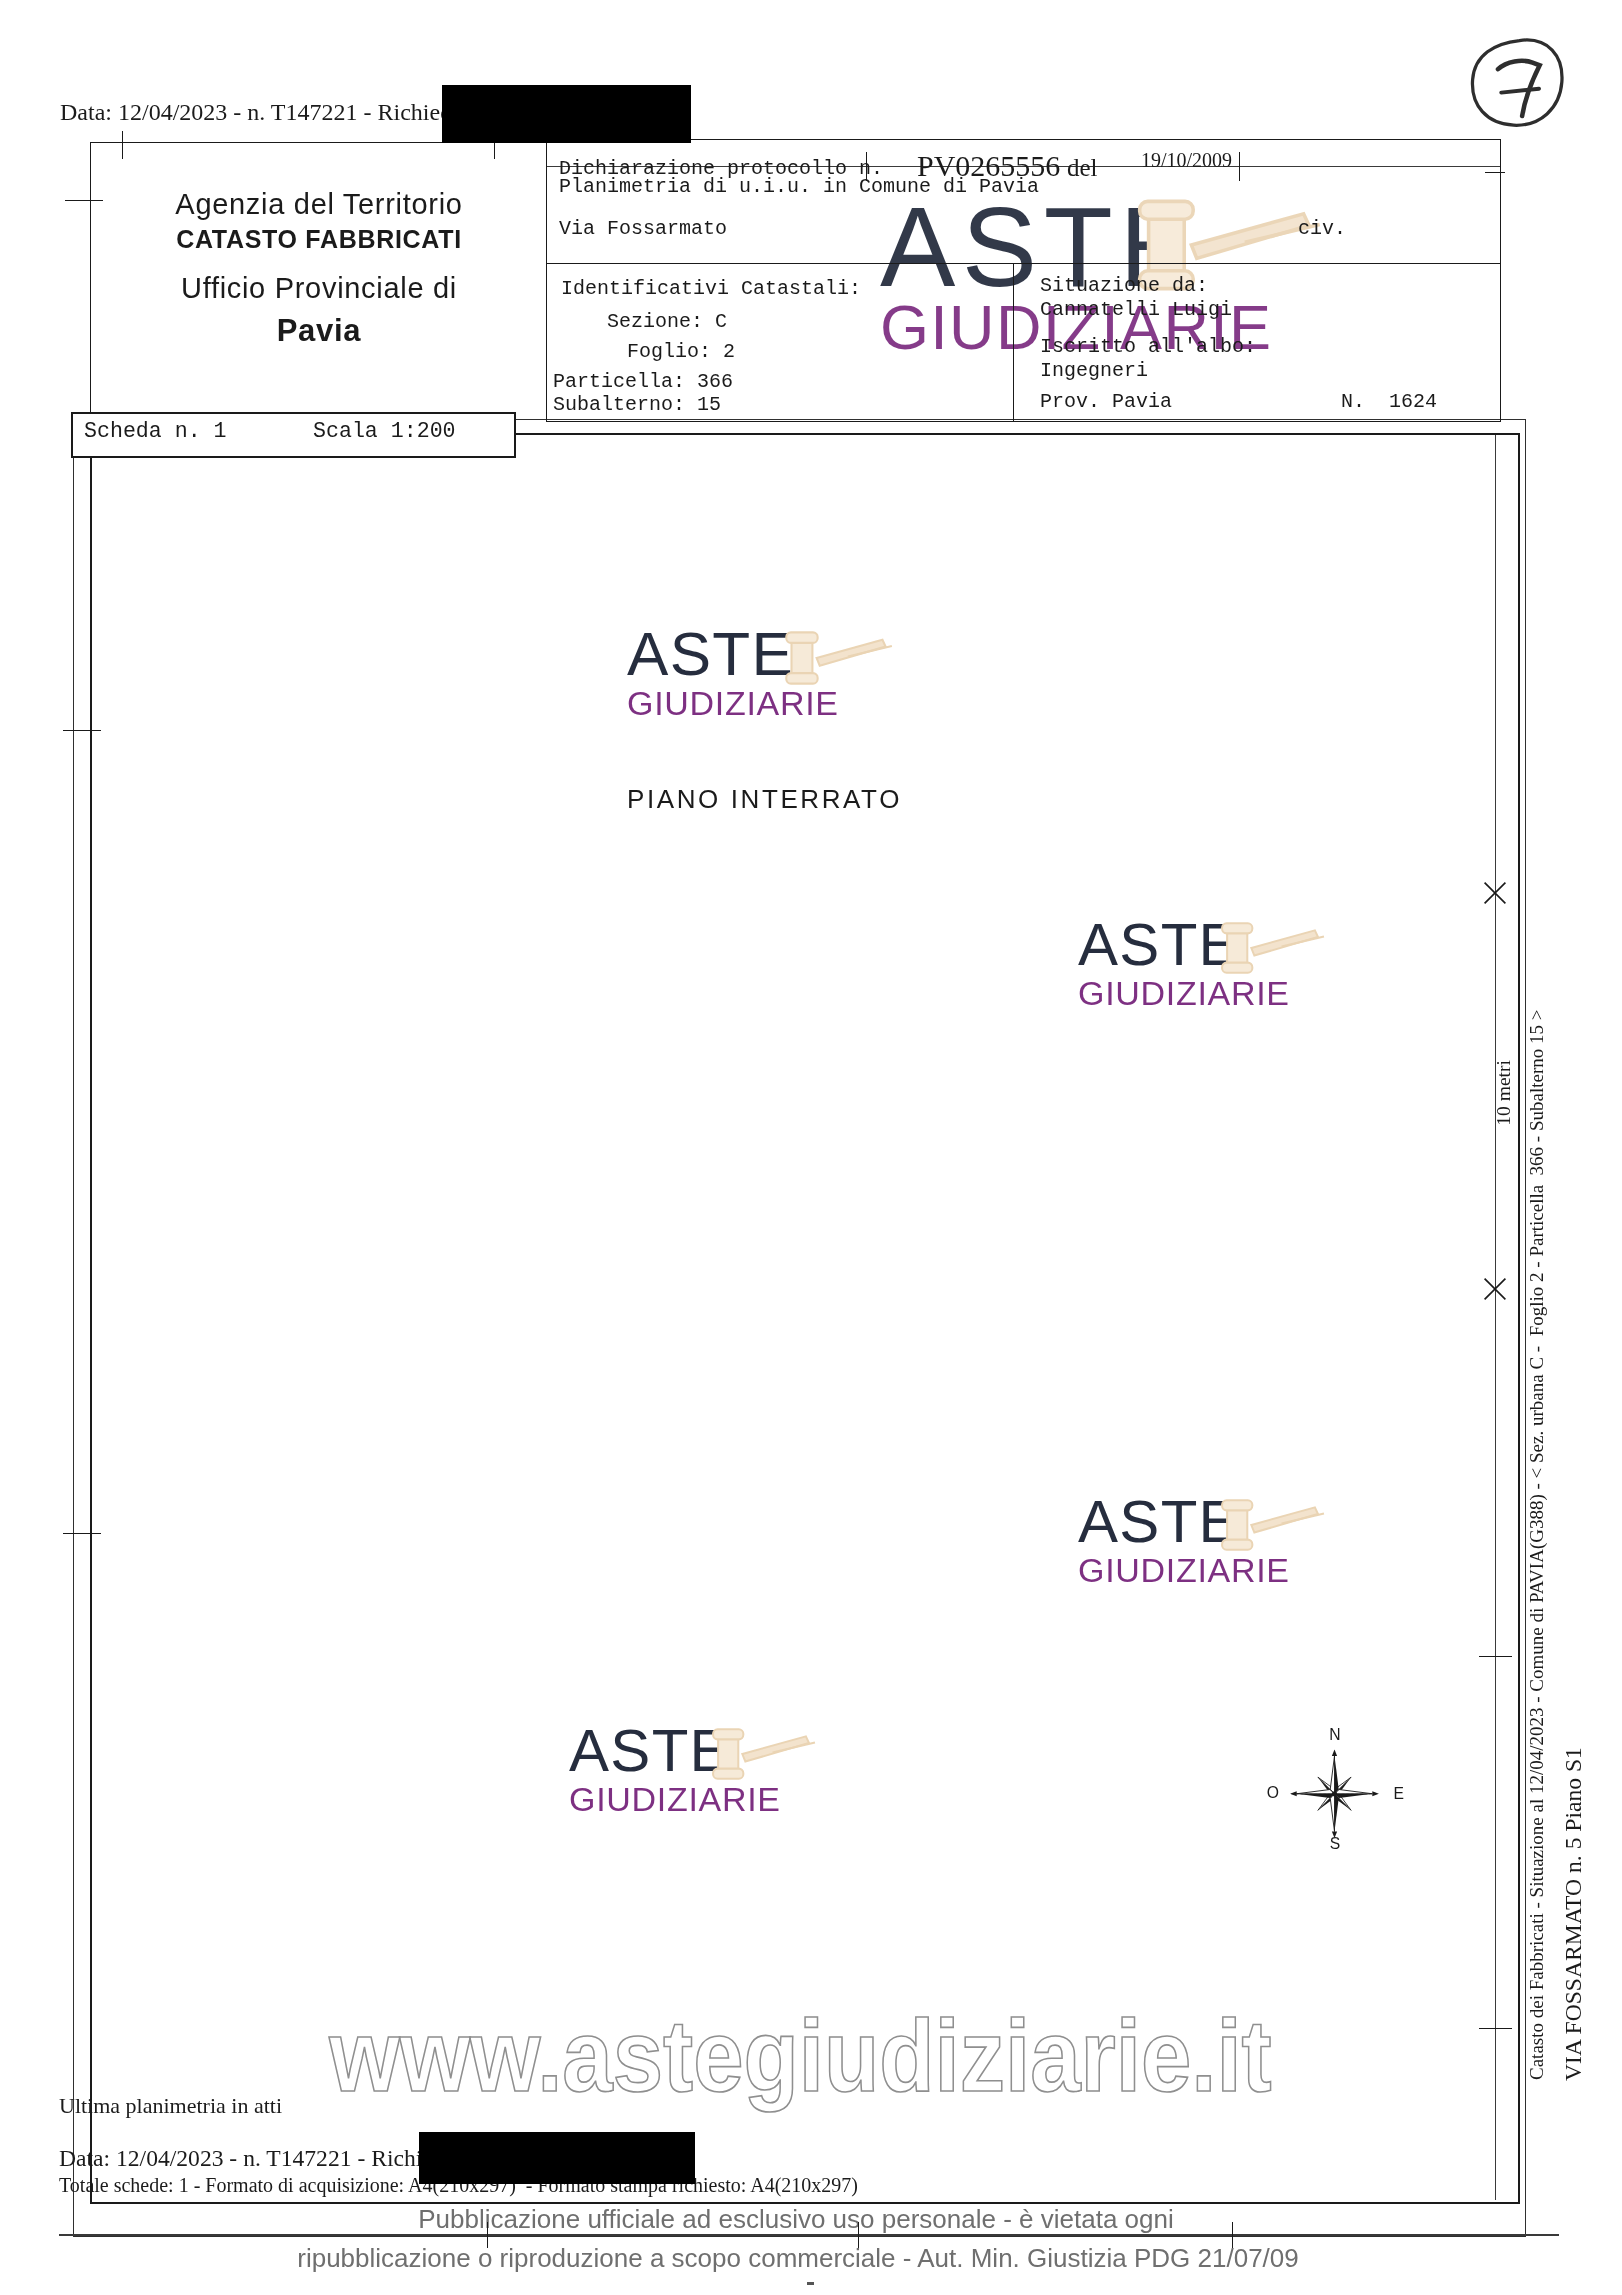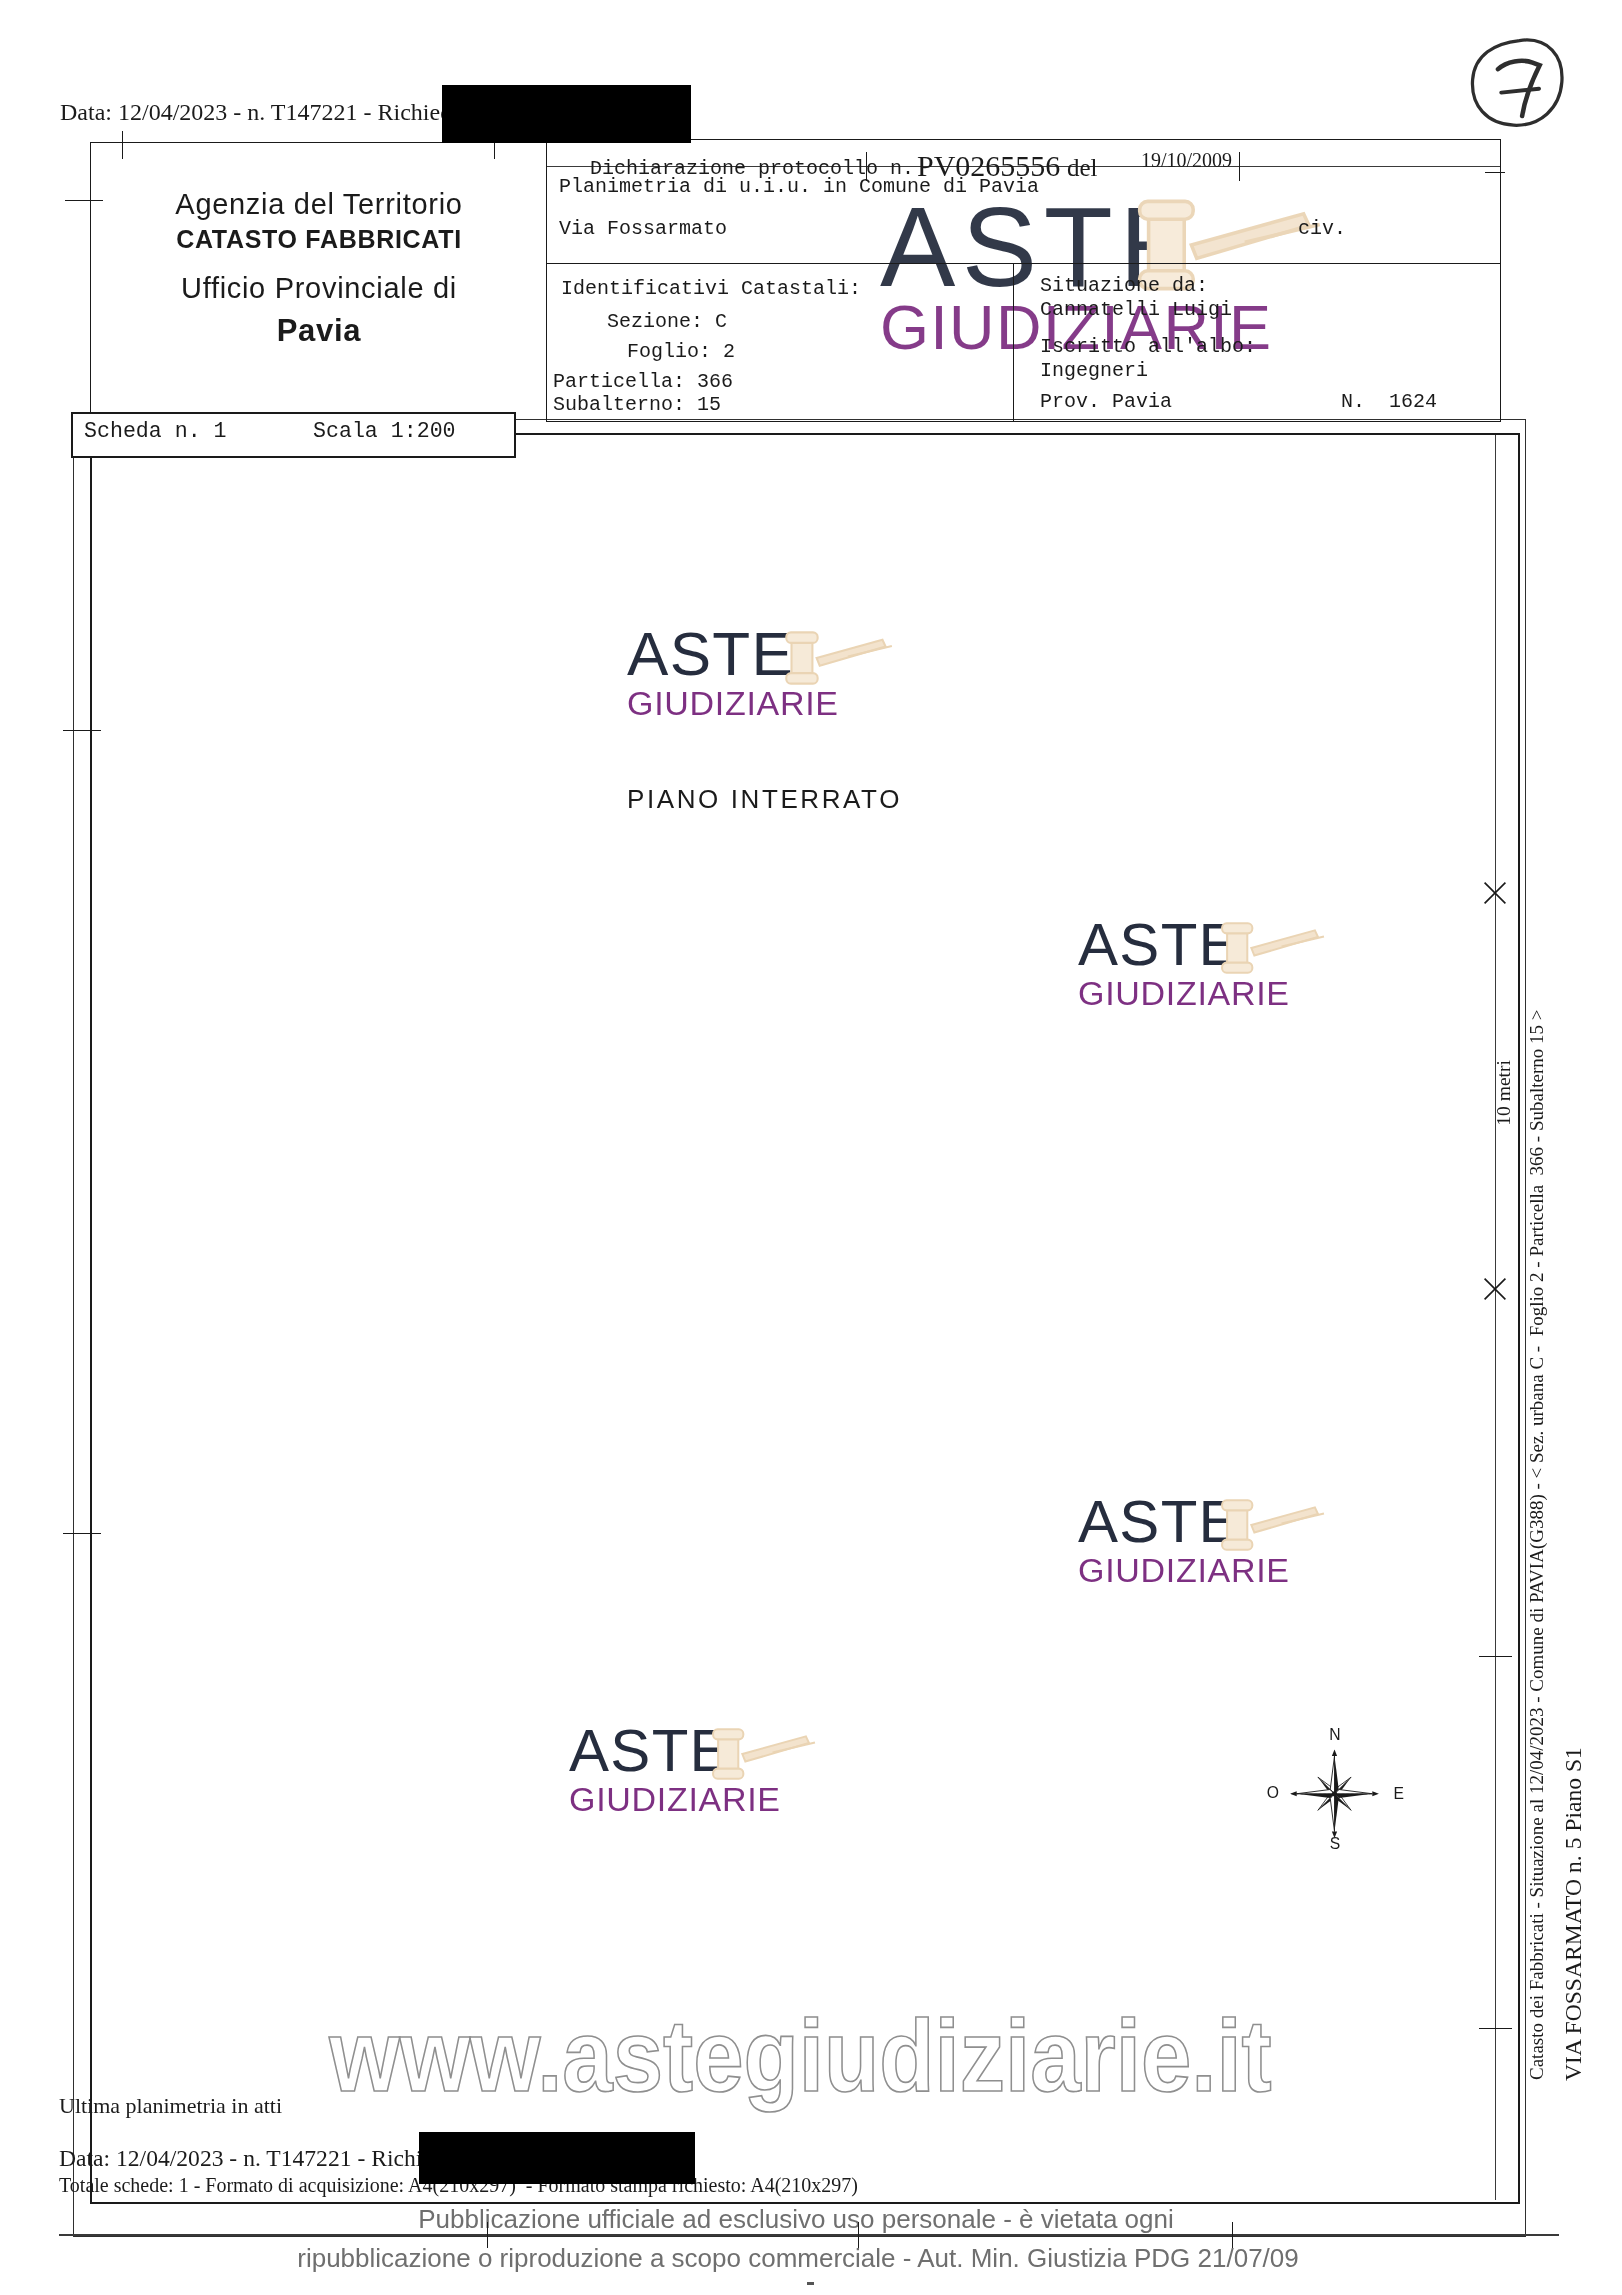--- a/index.html
+++ b/index.html
@@ -104,21 +104,21 @@
   <div class="sans abs z4" style="left:90px;top:313px;width:458px;text-align:center;font-size:31px;font-weight:bold;letter-spacing:0.7px;">Pavia</div>
 
   <div id="protocol-box">
     <div class="line" style="left:0;top:123px;width:953px;height:1.3px;"></div>
     <div class="line" style="left:466px;top:123px;width:1.3px;height:158px;"></div>
     <div class="thinline" style="left:0;top:26px;width:953px;height:0.7px;"></div>
     <div class="tick" style="left:319px;top:11.8px;width:1.3px;height:29px;"></div>
     <div class="tick" style="left:692px;top:11.8px;width:1.3px;height:29px;"></div>
     <div class="tick" style="left:938px;top:32px;width:19.6px;height:1.3px;"></div>
   </div>
-  <div class="mono abs z4" style="left:590px;top:157px;font-size:20px;">Dichiarazione protocollo n.</div>
+  <div class="mono abs z4" style="left:559px;top:157px;font-size:20px;">Dichiarazione protocollo n.</div>
   <div class="serif abs z4" style="left:917px;top:149px;font-size:30px;">PV0265556</div>
   <div class="serif abs z4" style="left:1067px;top:154px;font-size:25px;">del</div>
   <div class="serif abs z4" style="left:1141px;top:149px;font-size:20px;">19/10/2009</div>
   <div class="mono abs z4" style="left:559px;top:175px;font-size:20px;">Planimetria di u.i.u. in Comune di Pavia</div>
   <div class="mono abs z4" style="left:559px;top:217px;font-size:20px;">Via Fossarmato</div>
   <div class="mono abs z4" style="left:1298px;top:217px;font-size:20px;">civ.</div>
 
   <div class="mono abs z4" style="left:561px;top:277px;font-size:20px;">Identificativi Catastali:</div>
   <div class="mono abs z4" style="left:607px;top:310px;font-size:20px;">Sezione: C</div>
   <div class="mono abs z4" style="left:627px;top:340px;font-size:20px;">Foglio: 2</div>

